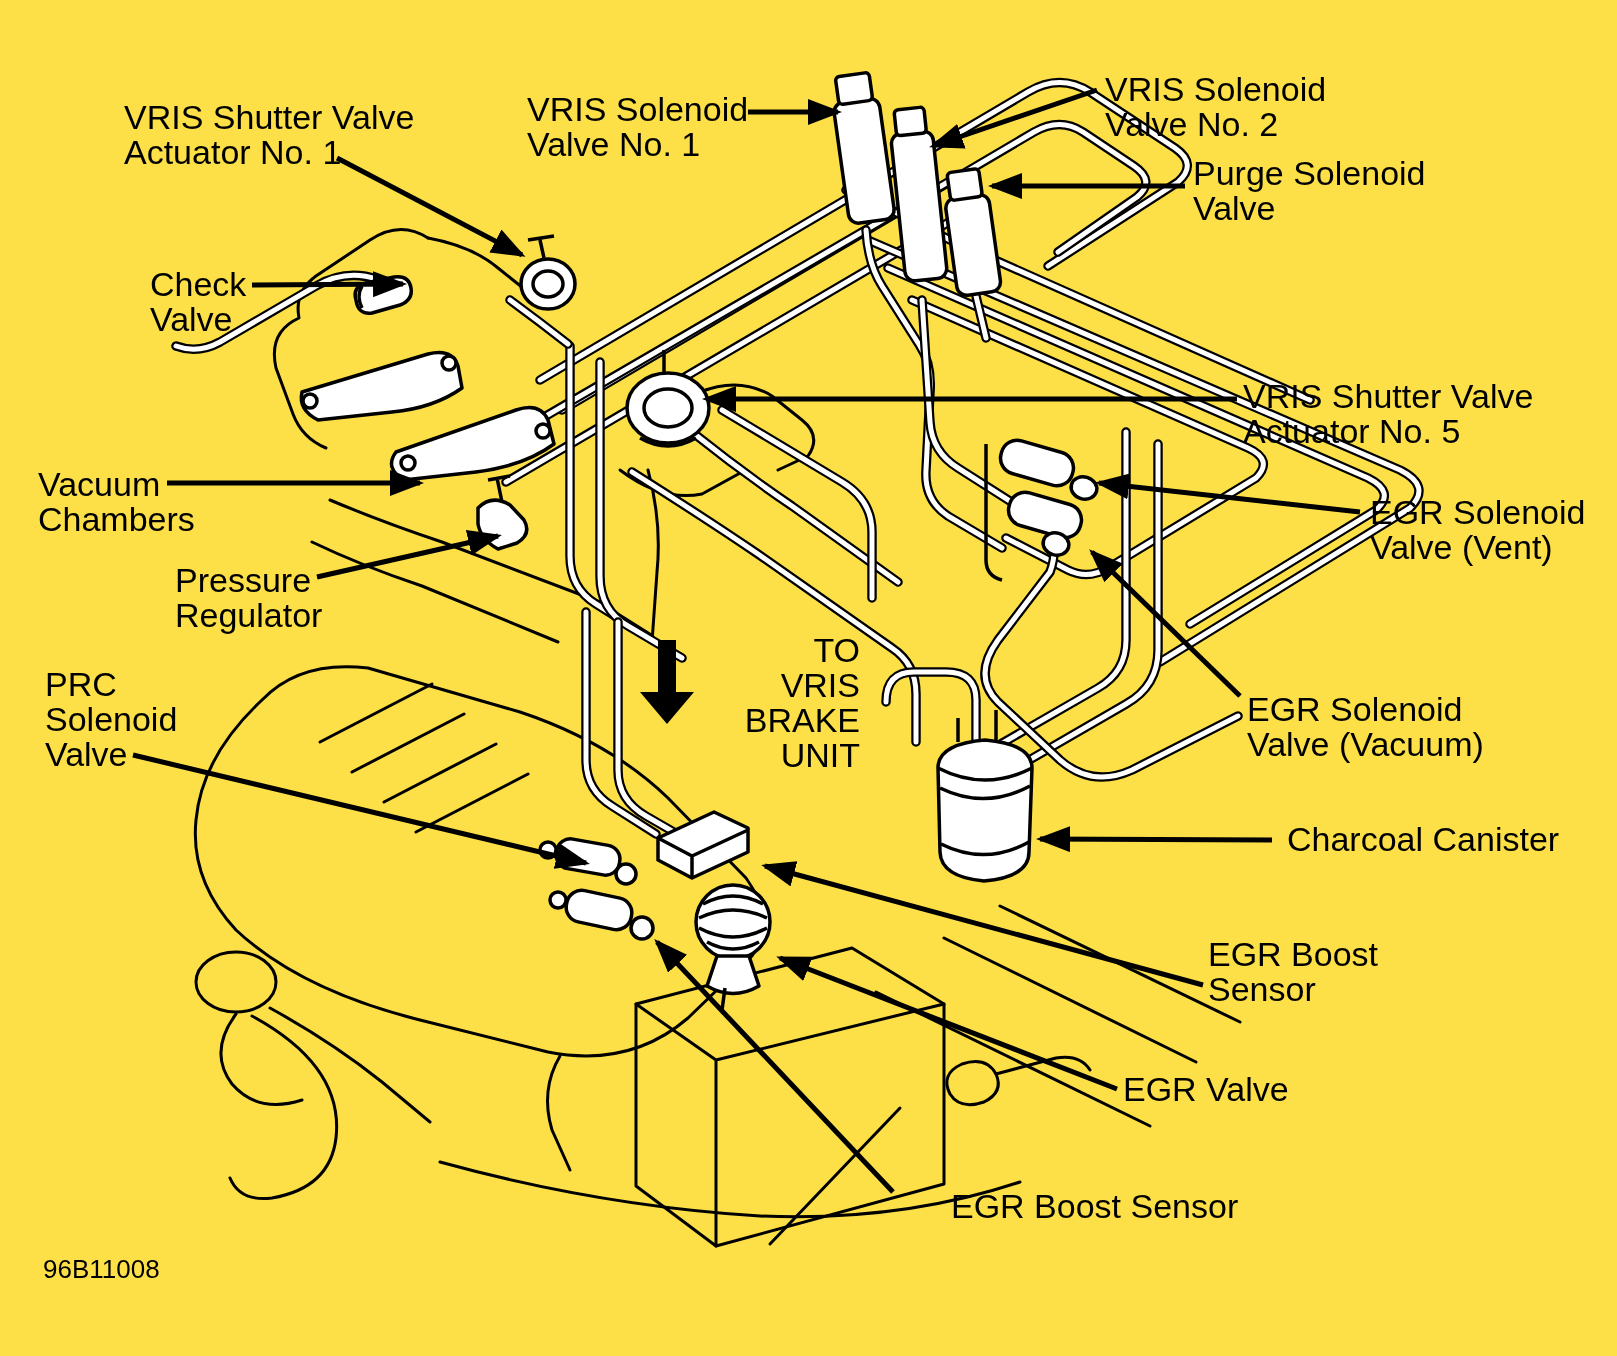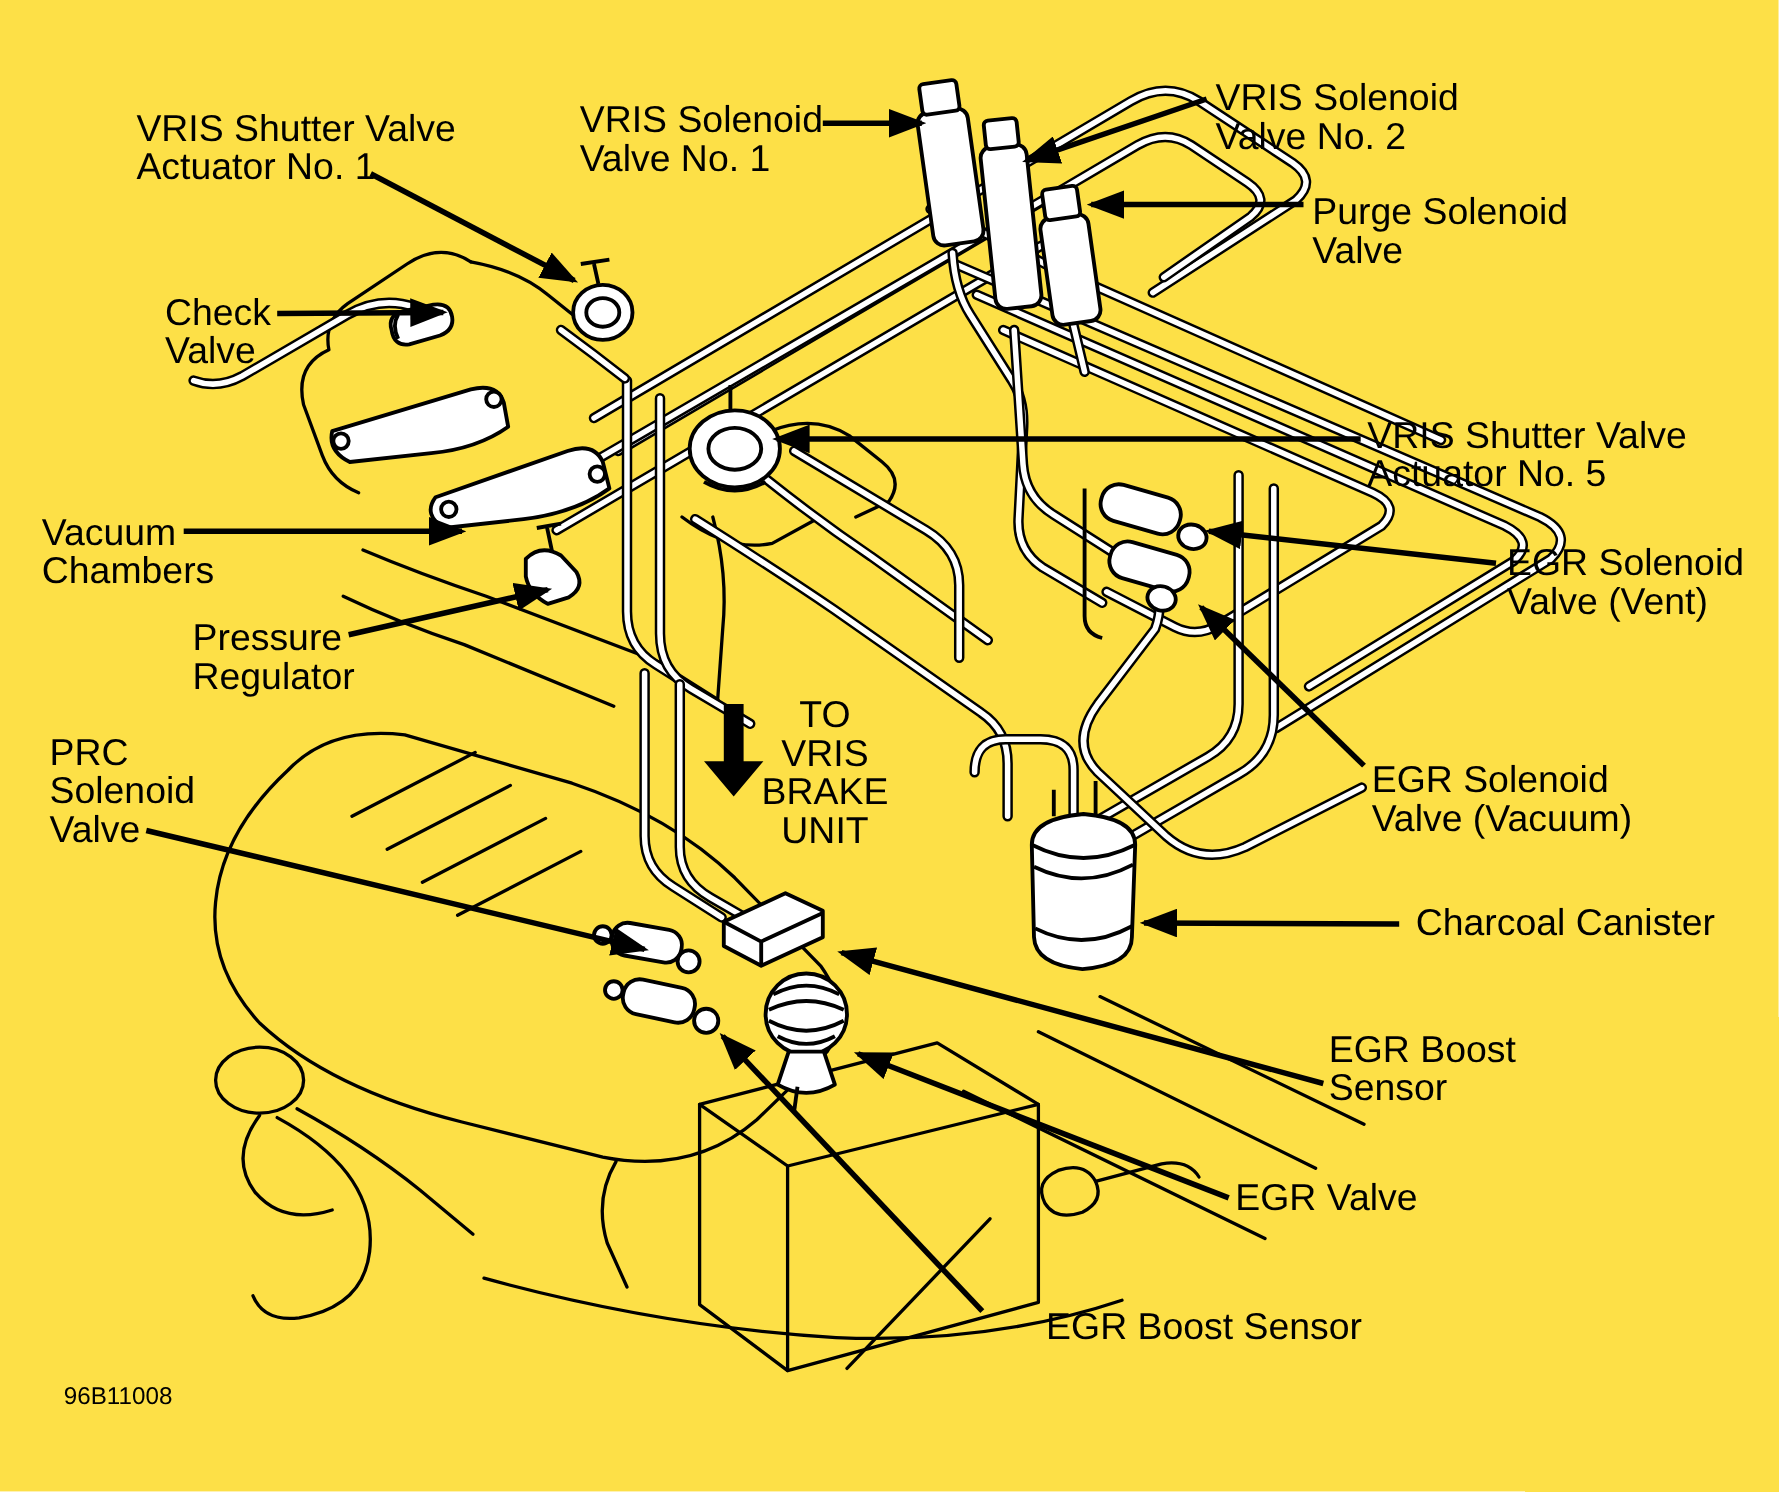--- a/index.html
+++ b/index.html
@@ -20,22 +20,22 @@
   .comp path,.comp rect,.comp ellipse,.comp circle{
     fill:#fff;stroke:#000;stroke-width:3.5;stroke-linejoin:round;
   }
   .comp .open{fill:none;}
   .leaders line{stroke:#000;stroke-width:5;}
   .lbl{
     position:absolute;
     font-size:34px;line-height:35px;
     color:#000;white-space:nowrap;
   }
-  .lbl.small{font-size:22px;line-height:28px;margin-left:15px;}
-  .lbl.center{text-align:center;}
+  .lbl.small{font-size:26px;line-height:28px;}
+  .lbl.center{text-align:right;}
 </style>
 </head>
 <body>
 
 <div id="figure">
 
   <svg id="art" viewBox="0 0 1617 1356">
     <defs>
       <marker id="ah" markerUnits="userSpaceOnUse" markerWidth="34" markerHeight="26" viewBox="0 0 34 26" refX="30" refY="13" orient="auto">
         <path d="M0,0 L34,13 L0,26 Z" fill="#000"></path>
@@ -258,21 +258,21 @@
     <div>Actuator No. 1</div>
   </div>
   <div class="lbl" style="left:527px;top:92px">
     <div>VRIS Solenoid</div>
     <div>Valve No. 1</div>
   </div>
   <div class="lbl" style="left:1105px;top:72px">
     <div>VRIS Solenoid</div>
     <div>Valve No. 2</div>
   </div>
-  <div class="lbl" style="left:1193px;top:176px">
+  <div class="lbl" style="left:1193px;top:156px">
     <div>Purge Solenoid</div>
     <div>Valve</div>
   </div>
   <div class="lbl" style="left:150px;top:267px">
     <div>Check</div>
     <div>Valve</div>
   </div>
   <div class="lbl" style="left:1243px;top:379px">
     <div>VRIS Shutter Valve</div>
     <div>Actuator No. 5</div>

